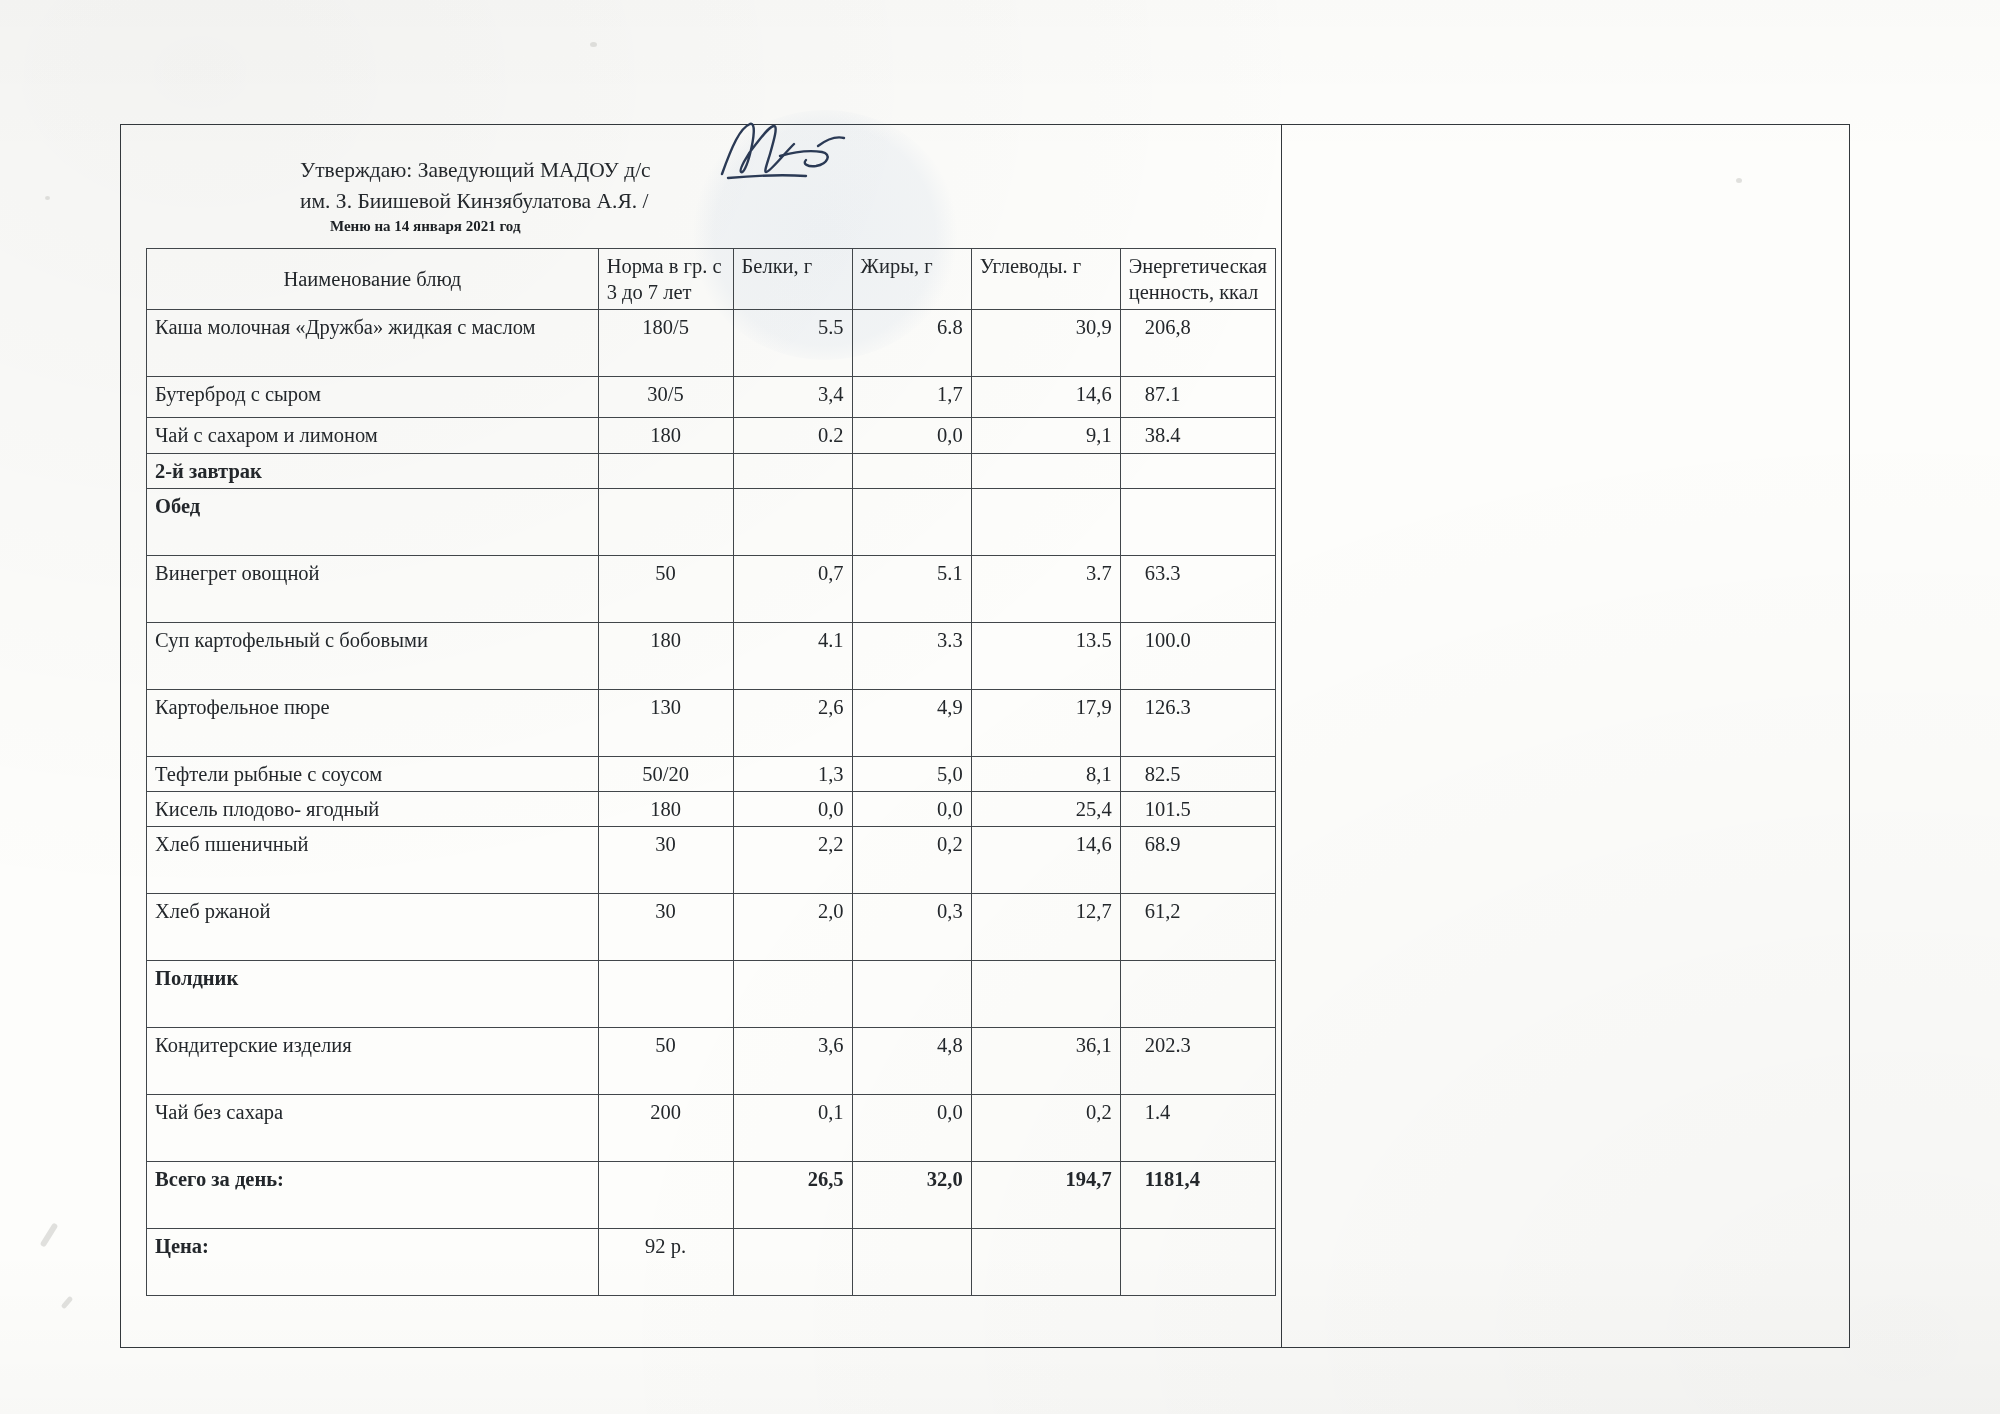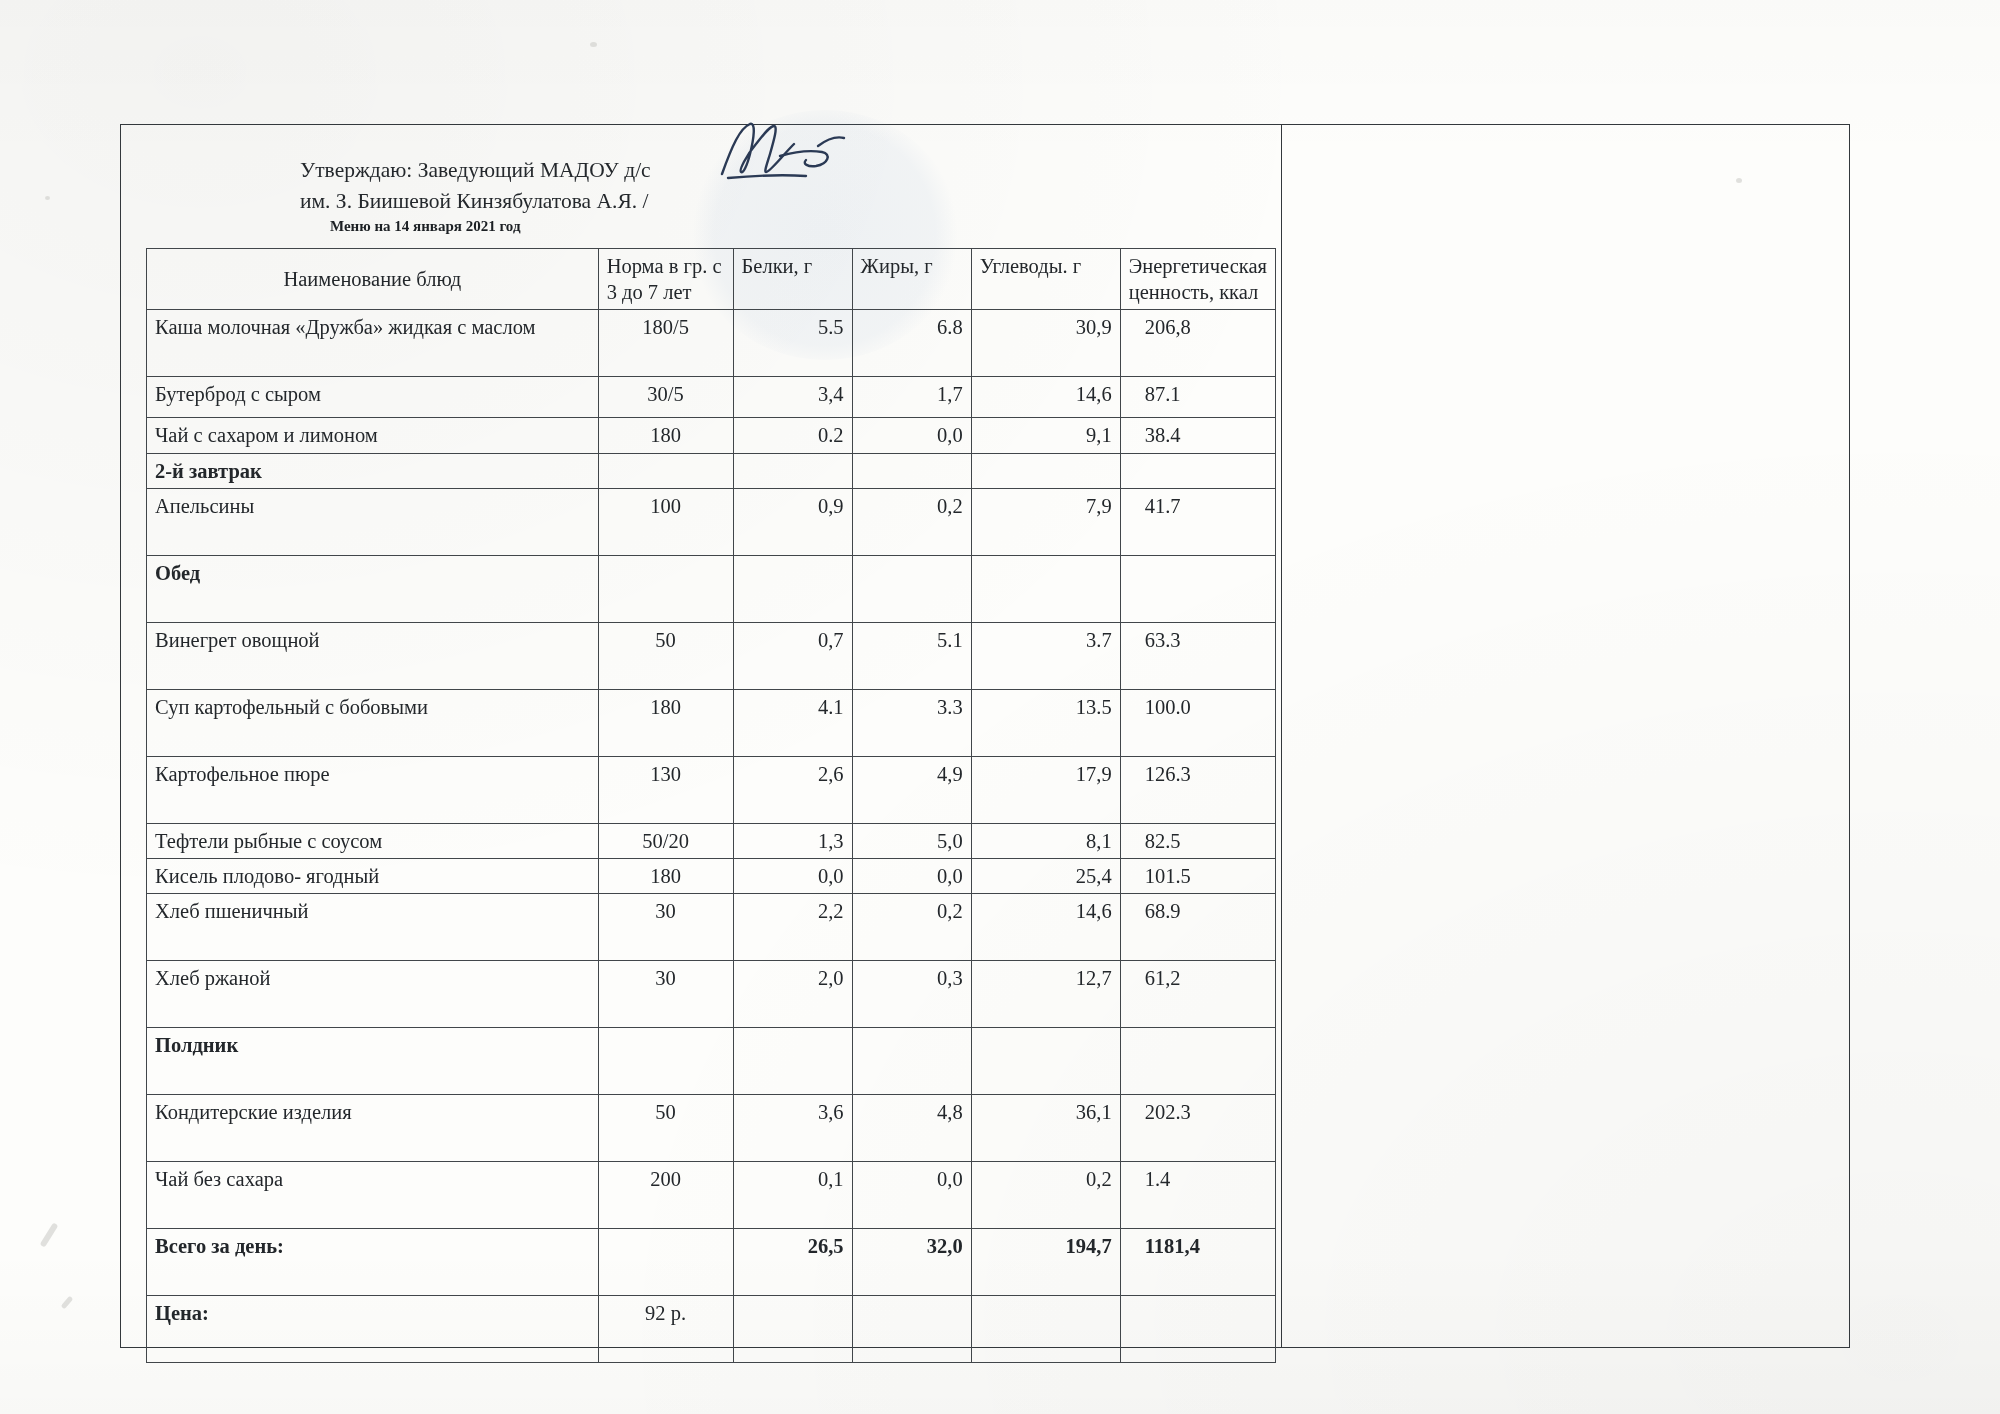--- a/index.html
+++ b/index.html
@@ -215,28 +215,20 @@
 
       <tr class="section">
         <td class="name">2-й завтрак</td>
         <td class="num"></td>
         <td class="val"></td>
         <td class="val"></td>
         <td class="val"></td>
         <td class="val"></td>
       </tr>
 
-      <tr>
-        <td class="name tall">Апельсины</td>
-        <td class="num">100</td>
-        <td class="val">0,9</td>
-        <td class="val">0,2</td>
-        <td class="val">7,9</td>
-        <td class="val left-ish">41.7</td>
-      </tr>
 
       <tr class="section">
         <td class="name tall">Обед</td>
         <td class="num"></td>
         <td class="val"></td>
         <td class="val"></td>
         <td class="val"></td>
         <td class="val"></td>
       </tr>
 

